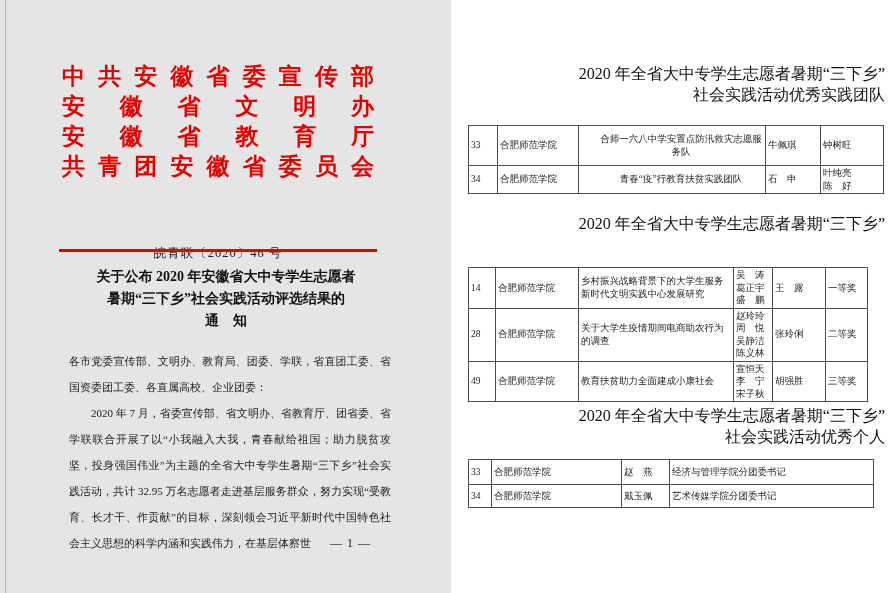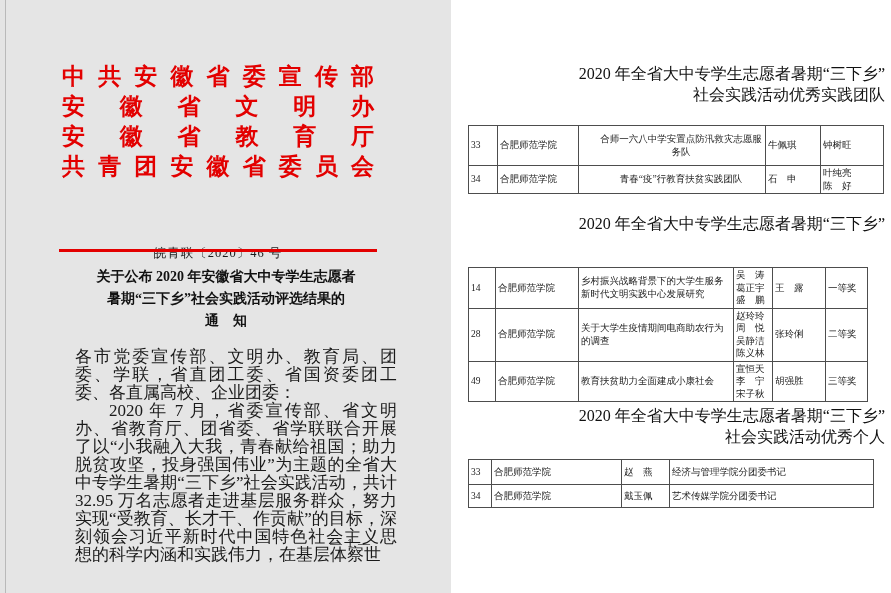--- a/index.html
+++ b/index.html
@@ -11,21 +11,21 @@
   }
   .edge-strip{position:absolute;left:0;top:0;width:5px;height:593px;background:#e4e4e4;border-right:1px solid #b9b9b9;}
 
   
   .left-page{position:absolute;left:6px;top:0;width:445px;height:593px;background:#e5e5e5;}
   .letterhead{position:absolute;left:56px;top:62px;width:312px;color:var(--accent,#e30000);font-weight:bold;}
   .lh-line{height:30px;line-height:30px;font-size:23px;text-align:justify;text-align-last:justify;text-justify:inter-character;}
   .doc-number{position:absolute;left:56px;top:245px;width:312px;text-align:center;font-size:12.5px;letter-spacing:1px;}
   .red-rule{position:absolute;left:53px;top:249px;width:318px;height:3px;background:var(--accent,#e30000);}
   .doc-title{position:absolute;left:0;top:266px;width:440px;text-align:center;font-weight:bold;font-size:14px;line-height:22px;color:#111;}
-  .doc-body{position:absolute;left:69px;top:348px;width:322px;font-size:17px;line-height:18px;text-align:justify;}
+  .doc-body{position:absolute;left:63px;top:348px;width:322px;font-size:11px;line-height:26px;text-align:justify;}
   .doc-body p{margin:0;}
   .doc-body p.indent{text-indent:2em;}
   .page-num{position:absolute;left:324px;top:536px;font-size:12px;letter-spacing:1px;}
 
   
   .right-page{position:absolute;left:455px;top:0;width:436px;height:593px;background:#fff;}
   .sec-heading{position:absolute;left:0;width:430px;text-align:right;font-weight:normal;font-size:16px;line-height:21px;color:#111;}
   .h1{top:63px;} .h2{top:213px;} .h3{top:405px;}
 
   table{border-collapse:collapse;table-layout:fixed;position:absolute;left:13px;}

